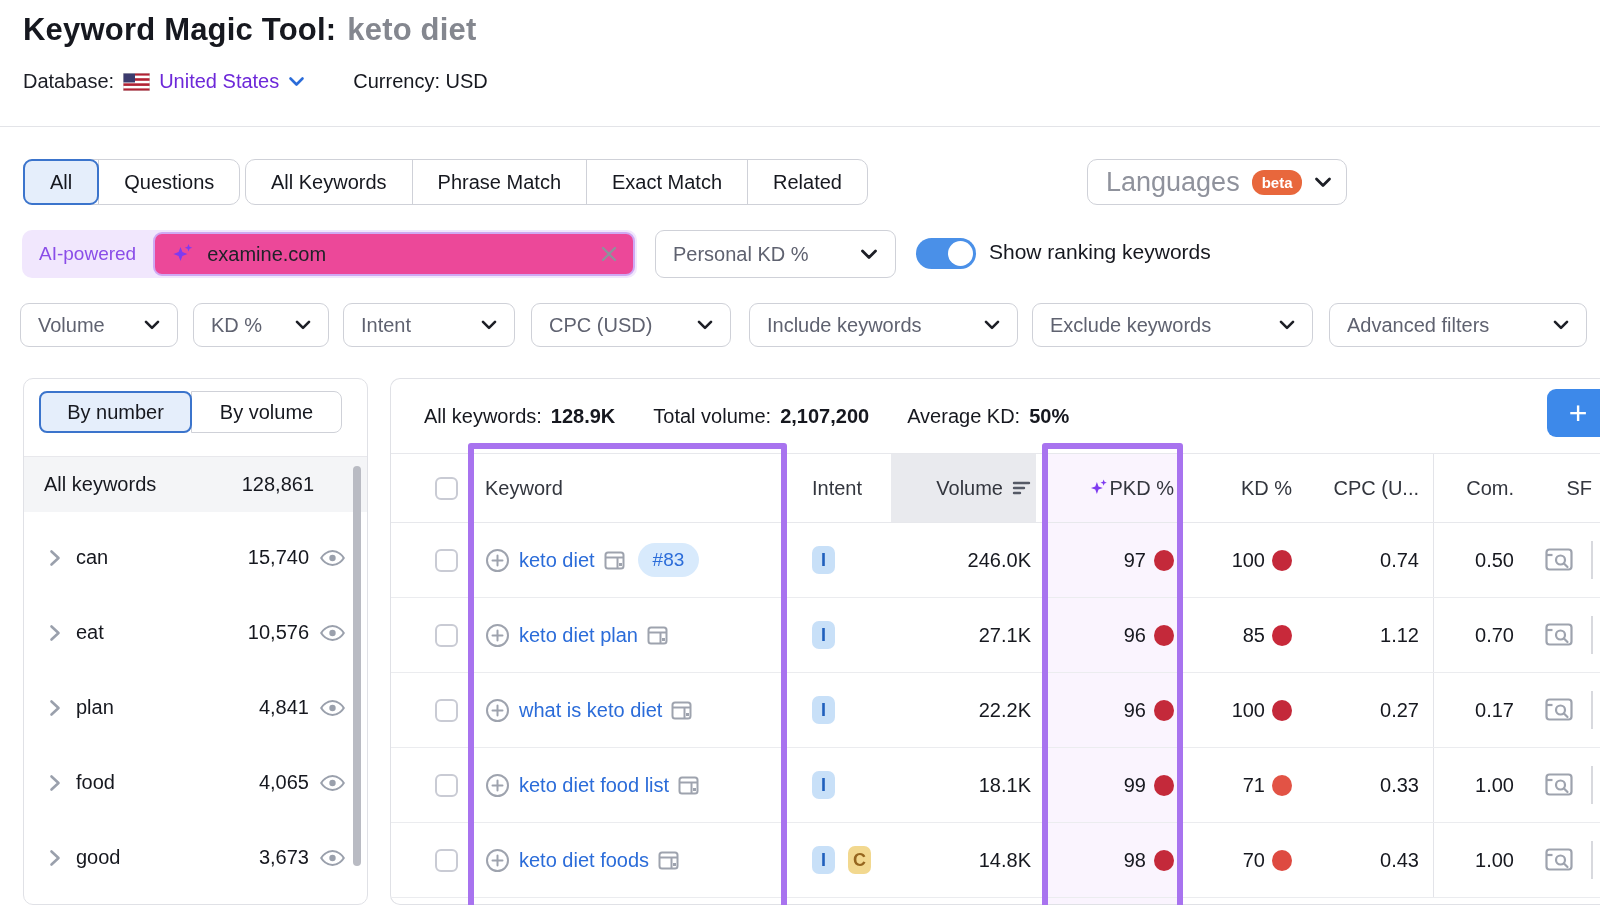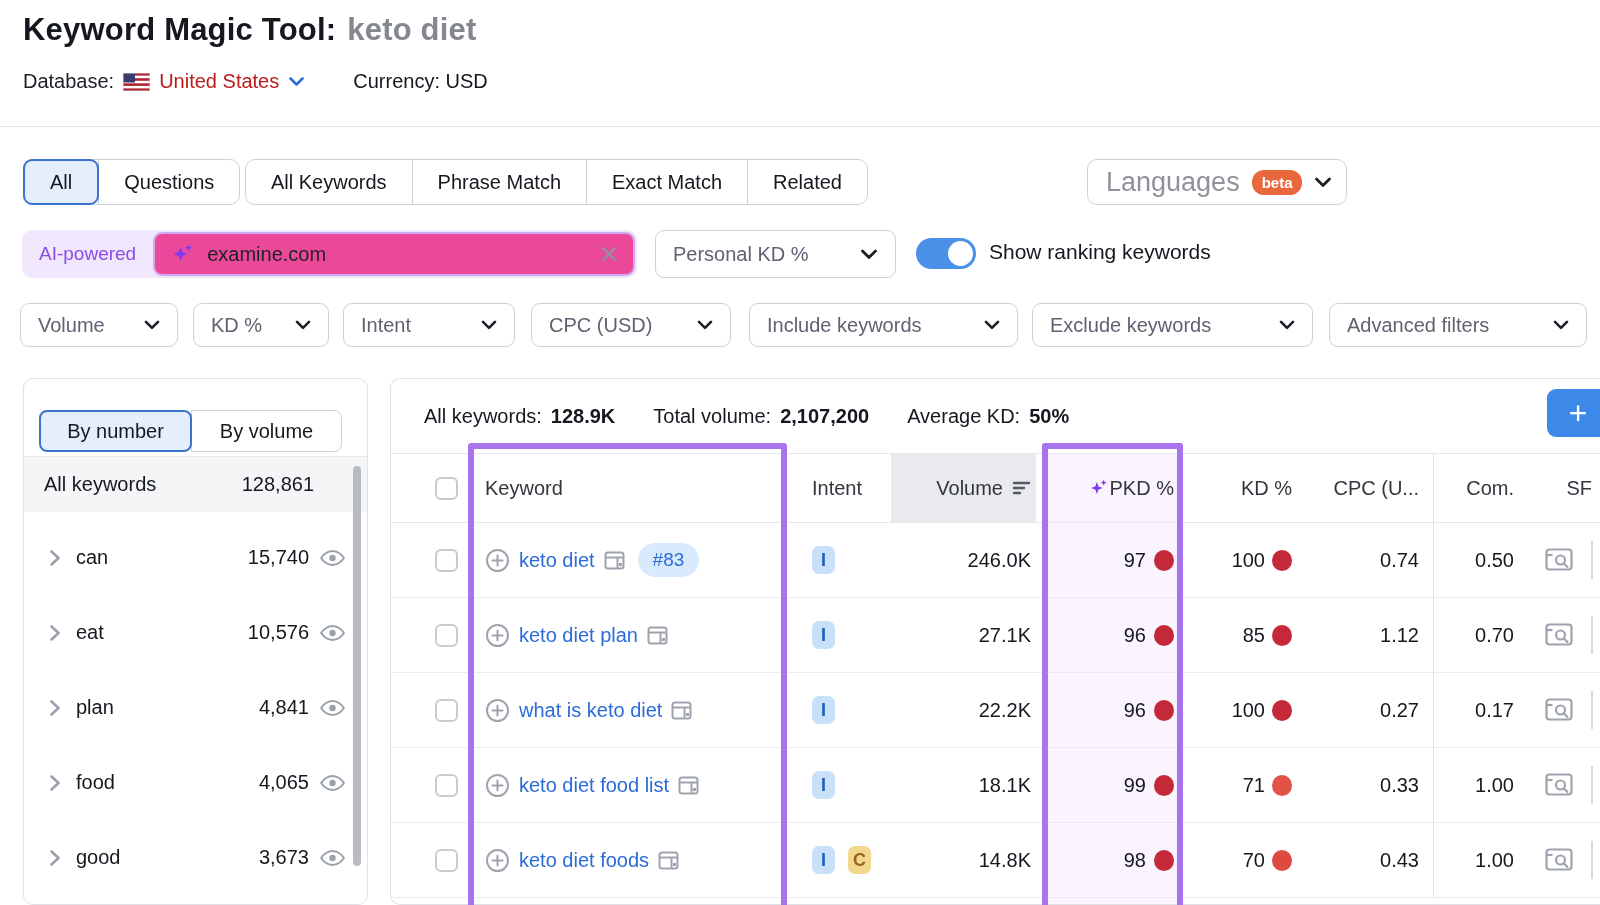--- a/index.html
+++ b/index.html
@@ -7,21 +7,21 @@
   .page { position:relative; width:1600px; height:905px; overflow:hidden;
           font-family:"Liberation Sans", sans-serif; color:#16181f; background:#fff; }
 
   
   .hdr { position:absolute; inset:0 0 auto 0; height:127px; border-bottom:1px solid #e3e4e8; background:#fff; }
   .title { position:absolute; left:23px; top:12px; font-size:31px; font-weight:bold; color:#16181f; letter-spacing:.2px; }
   .title .q { color:#84878f; margin-left:11px; }
   .dbrow { position:absolute; left:23px; top:70px; display:flex; align-items:center; font-size:20px; }
   .dbrow .lbl { color:#1c1e26; }
   .flag { margin:0 9px 0 9px; display:inline-flex; }
-  .dbval { color:#b91c1c; }
+  .dbval { color:#6d28d9; }
   .chev-blue { color:#2b6cd9; margin-left:9px; display:inline-flex; }
   .curr { margin-left:48px; }
 
   
   .seg { position:absolute; top:159px; height:46px; display:flex; align-items:stretch;
          border:1px solid #cfd1d8; border-radius:10px; background:#fff; }
   .seg .tb { display:flex; align-items:center; padding:0 25px; font-size:20px; color:#16181f; cursor:pointer; }
   .seg .tb + .tb { border-left:1px solid #cfd1d8; }
   .seg .tb.sel { background:#e5eefb; border:2px solid #3b74cc; border-radius:9px; margin:-1px; z-index:1; }
   .seg1 { left:23px; }
@@ -50,21 +50,21 @@
   .tgl-lbl { position:absolute; left:989px; top:240px; font-size:21px; color:#16181f; }
 
   
   .fbtn { position:absolute; top:303px; height:44px; border:1px solid #cfd1d8; border-radius:9px; background:#fff;
           display:flex; align-items:center; justify-content:space-between; padding:0 17px;
           color:#5f6270; font-size:20px; cursor:pointer; }
 
   
   .sidecard { position:absolute; left:23px; top:378px; width:345px; height:527px;
               border:1px solid #e0e1e6; border-radius:10px; background:#fff; overflow:hidden; }
-  .sideseg { position:absolute; left:15px; top:31px; width:303px; height:42px; display:flex; }
+  .sideseg { position:absolute; left:15px; top:12px; width:303px; height:42px; display:flex; }
   .sideseg .stb { flex:1; display:flex; align-items:center; justify-content:center; font-size:20px;
                   border:1px solid #cfd1d8; background:#fff; cursor:pointer; }
   .sideseg .stb:first-child { border-radius:8px 0 0 8px; }
   .sideseg .stb:last-child  { border-radius:0 8px 8px 0; margin-left:-1px; }
   .sideseg .stb.sel { background:#e5eefb; border:2px solid #3b74cc; border-radius:8px; z-index:1; }
   .allrow { position:absolute; left:0; top:77px; width:100%; height:56px; background:#f4f5f7;
             border-top:1px solid #e8e8ec; display:flex; align-items:center; padding:0 21px 0 20px; font-size:20px; }
   .allrow .cnt { margin-left:auto; margin-right:32px; }
   .sidelist { position:absolute; left:0; top:141px; width:100%; }
   .srow { height:75px; display:flex; align-items:center; padding:0 21px 0 25px; font-size:20px; cursor:pointer; }

